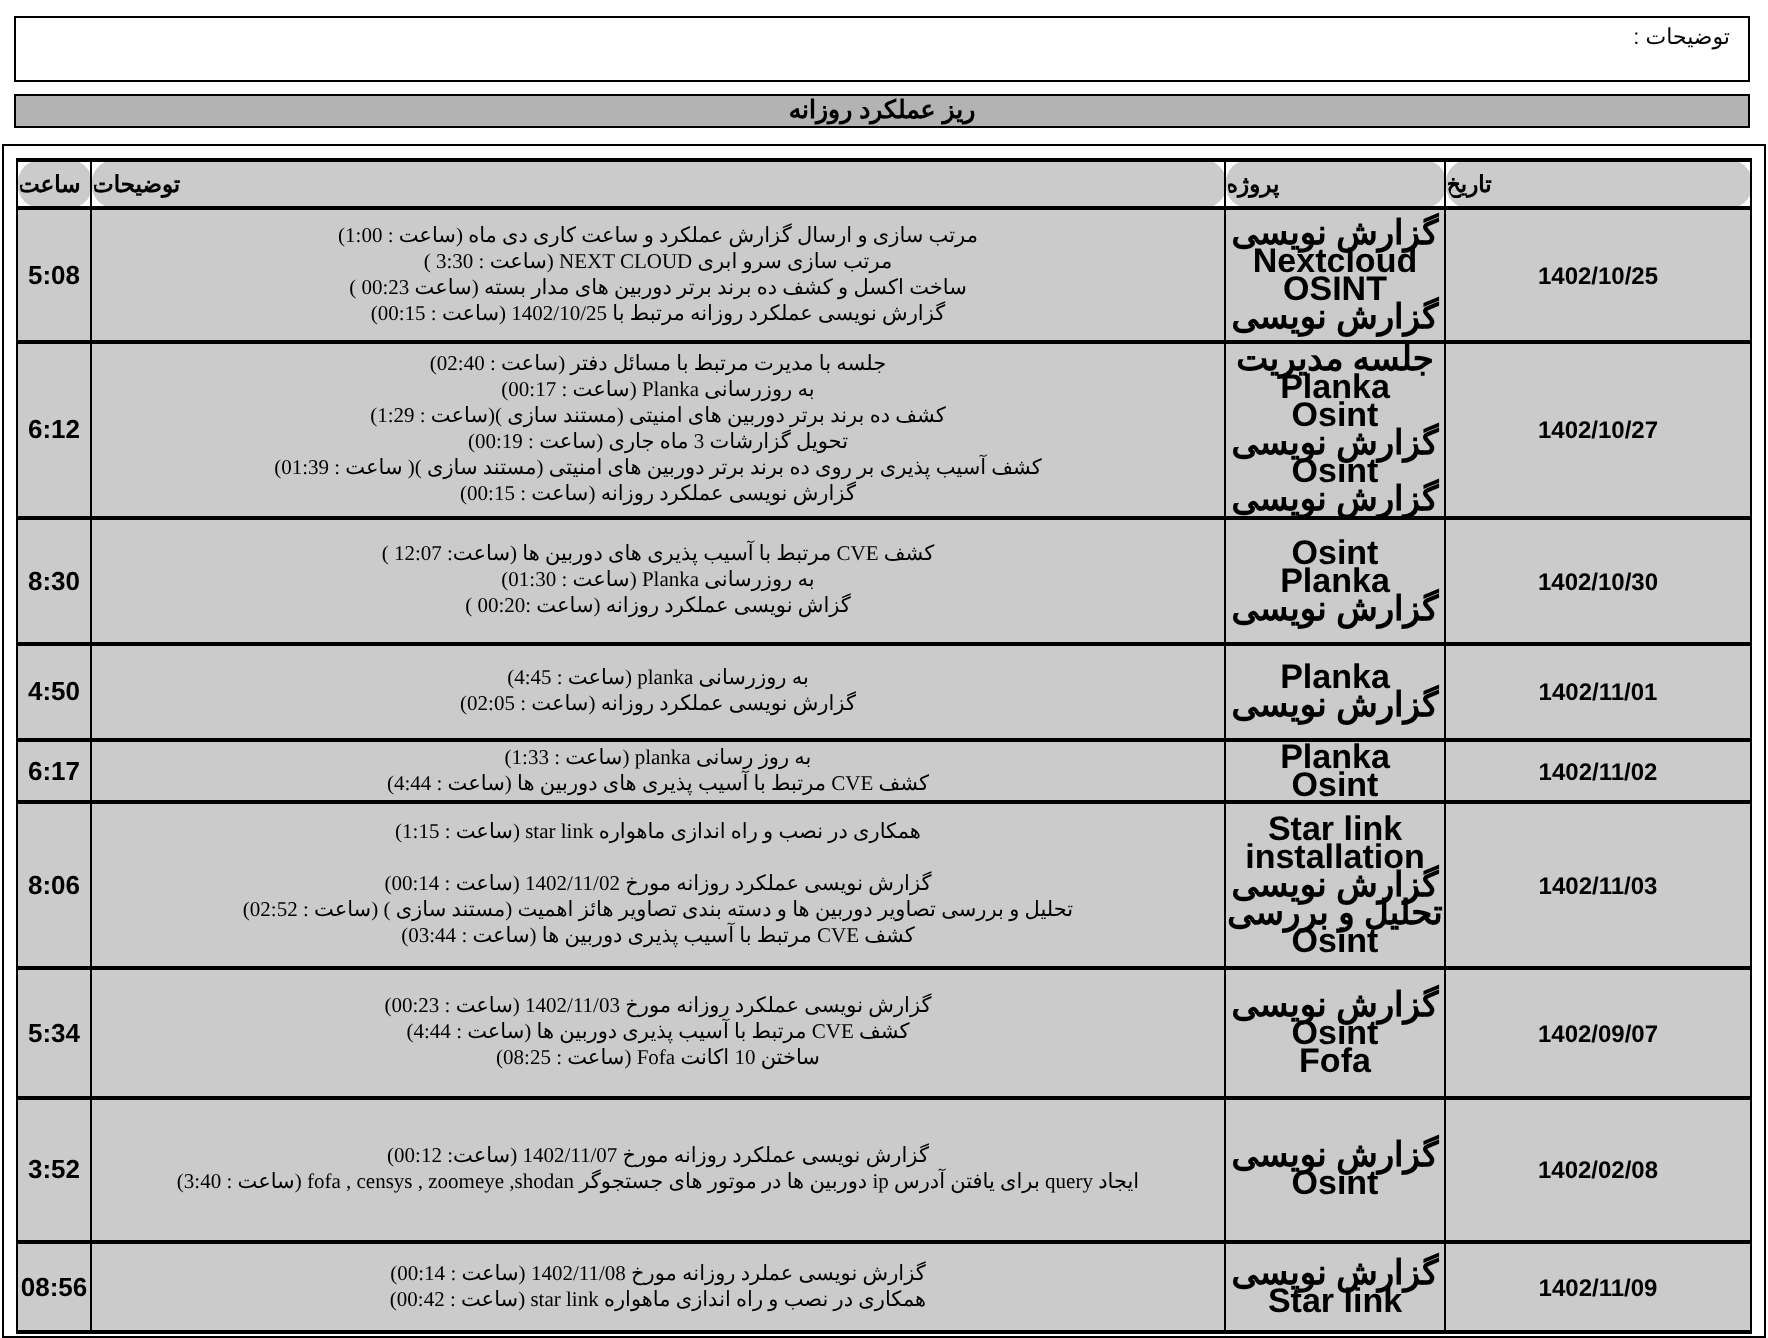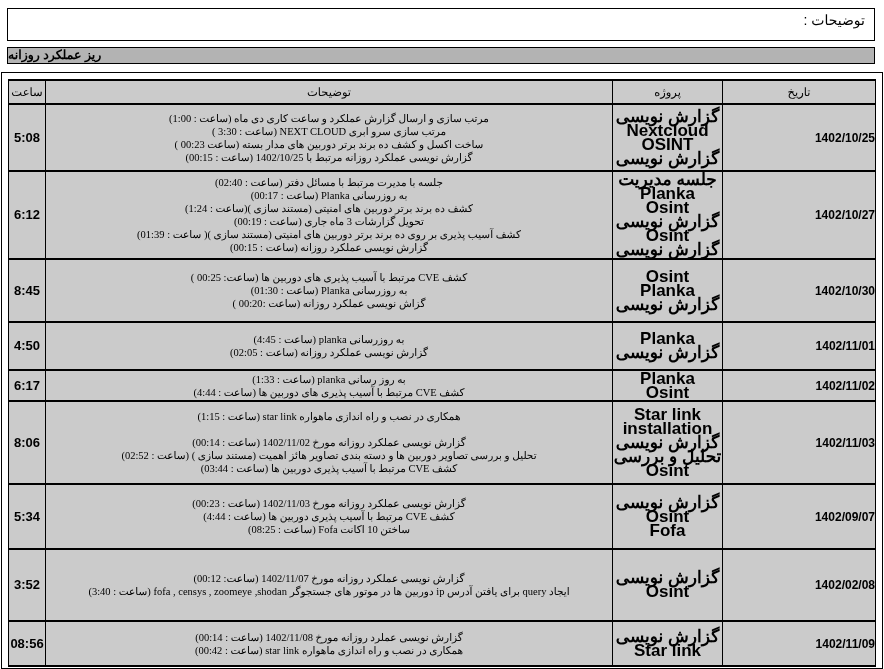--- a/index.html
+++ b/index.html
@@ -11,27 +11,27 @@
     position:relative;
     overflow:hidden;
   }
   .notes-box {
     position:absolute; left:7px; top:8px;
     width:866px; height:31px;
     border:1px solid #000; background:#fff;
   }
   .notes-label {
     position:absolute; top:3px; right:9px;
-    font-size:14px; direction:rtl;text-align:center;
+    font-size:11px; direction:rtl;text-align:center;
   }
   .banner {
     position:absolute; left:7px; top:47px;
     width:866px; height:15px;
     border:1px solid #000; background:#b3b3b3;
-    text-align:left; font-weight:bold; font-size:12.5px;
+    text-align:center; font-weight:bold; font-size:12.5px;
     line-height:15px; direction:rtl;
   }
   .big-box {
     position:absolute; left:1px; top:72px;
     width:880px; height:595px;
     border:1px solid #000; border-bottom:2px solid #000;
     background:#fff;
   }
   table.report {
     border-collapse:collapse;
@@ -44,23 +44,23 @@
     border-left:1px solid #000;
     border-right:1px solid #000;
     border-top:2px solid #000;
     border-bottom:2px solid #000;
     background:#cbcbcb;
     vertical-align:middle;
     padding:0;
     overflow:hidden;
   }
   .report thead tr { height:24px; }
-  .report th { font-size:11.5px; font-weight:normal; text-align:center; }
+  .report th { font-size:11.5px; font-weight:bold; text-align:left;border-radius:11px; }
   .c-date {
-    font-weight:bold; font-size:12px; text-align:right;
+    font-weight:bold; font-size:12px; text-align:center;
     direction:ltr; font-family:"Liberation Sans", sans-serif;
   }
   .c-hours {
     font-weight:bold; font-size:13px; line-height:16px;
     text-align:center; direction:ltr;
     word-break:break-all;
     padding:0 5px;
   }
   .proj-line {
     font-weight:bold; font-size:17px; line-height:14px;
@@ -122,40 +122,40 @@
             <div class="proj-line">جلسه مدیریت</div>
             <div class="proj-line">Planka</div>
             <div class="proj-line">Osint</div>
             <div class="proj-line">گزارش نویسی</div>
             <div class="proj-line">Osint</div>
             <div class="proj-line">گزارش نویسی</div>
           </td>
           <td>
             <div class="det-line">جلسه با مدیرت مرتبط با مسائل دفتر (ساعت : 02:40)</div>
             <div class="det-line">به روزرسانی Planka (ساعت : 00:17)</div>
-            <div class="det-line">کشف ده برند برتر دوربین های امنیتی (مستند سازی )(ساعت : 1:24)</div>
+            <div class="det-line">کشف ده برند برتر دوربین های امنیتی (مستند سازی )(ساعت : 1:29)</div>
             <div class="det-line">تحویل گزارشات 3 ماه جاری (ساعت : 00:19)</div>
             <div class="det-line">کشف آسیب پذیری بر روی ده برند برتر دوربین های امنیتی (مستند سازی )( ساعت : 01:39)</div>
             <div class="det-line">گزارش نویسی عملکرد روزانه (ساعت : 00:15)</div>
           </td>
           <td class="c-hours">6:12</td>
         </tr>
         <tr style="height: 63px;">
           <td class="c-date">1402/10/30</td>
           <td>
             <div class="proj-line">Osint</div>
             <div class="proj-line">Planka</div>
             <div class="proj-line">گزارش نویسی</div>
           </td>
           <td>
-            <div class="det-line">کشف CVE مرتبط با آسیب پذیری های دوربین ها (ساعت: 00:25 )</div>
+            <div class="det-line">کشف CVE مرتبط با آسیب پذیری های دوربین ها (ساعت: 12:07 )</div>
             <div class="det-line">به روزرسانی Planka (ساعت : 01:30)</div>
             <div class="det-line">گزاش نویسی عملکرد روزانه (ساعت :00:20 )</div>
           </td>
-          <td class="c-hours">8:45</td>
+          <td class="c-hours">8:30</td>
         </tr>
         <tr style="height: 48px;">
           <td class="c-date">1402/11/01</td>
           <td>
             <div class="proj-line">Planka</div>
             <div class="proj-line">گزارش نویسی</div>
           </td>
           <td>
             <div class="det-line">به روزرسانی planka (ساعت : 4:45)</div>
             <div class="det-line">گزارش نویسی عملکرد روزانه (ساعت : 02:05)</div>

